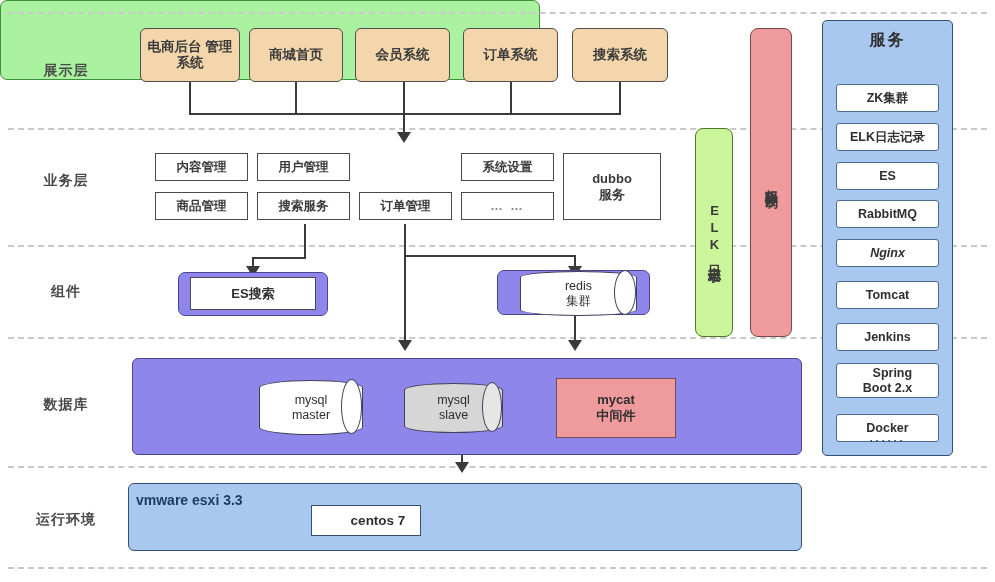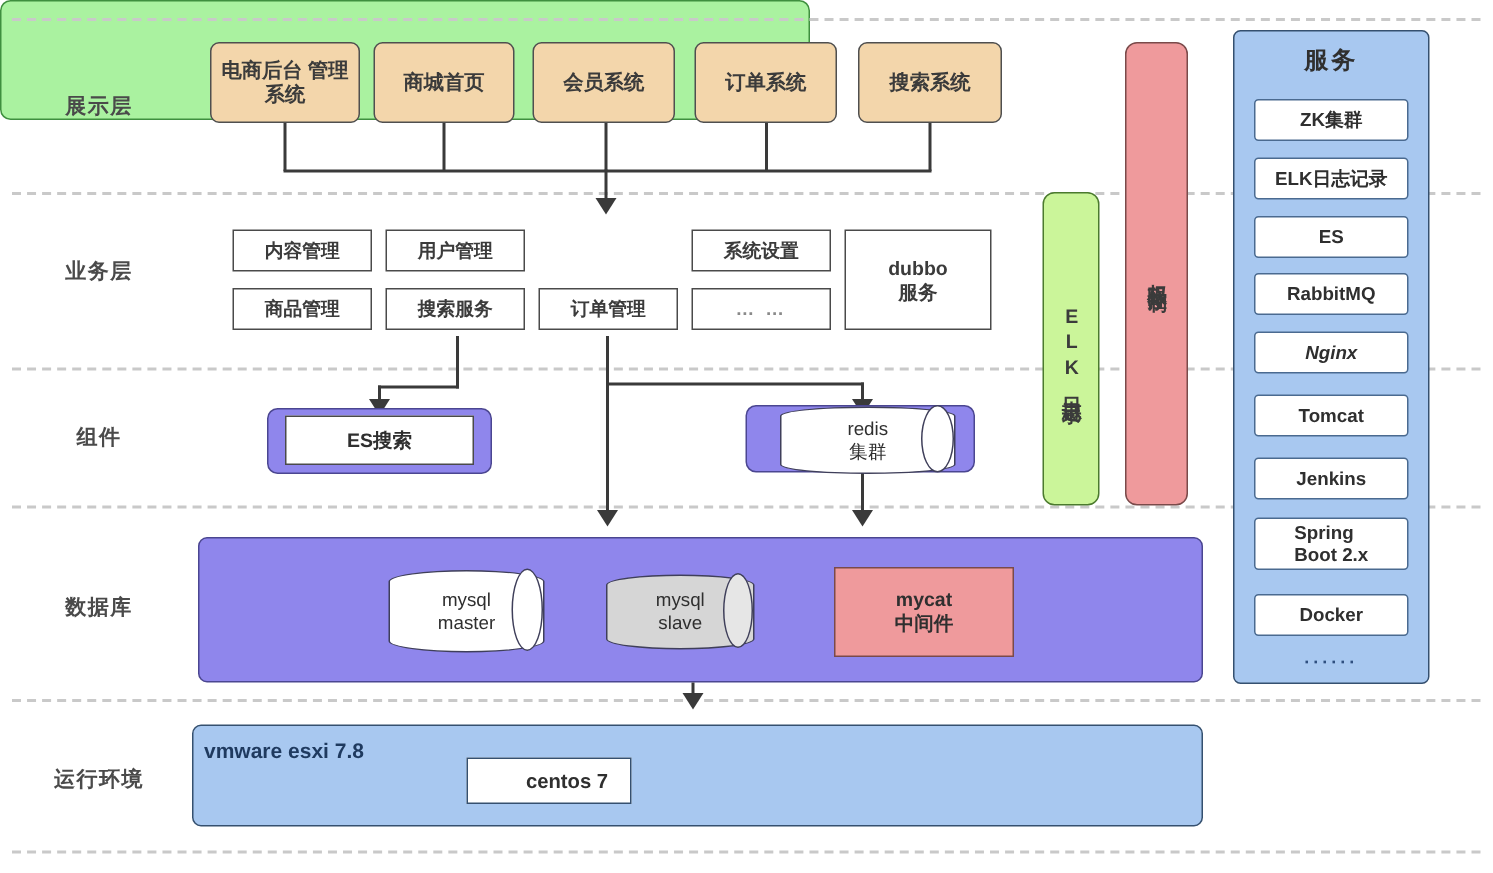--- a/index.html
+++ b/index.html
@@ -36,21 +36,21 @@
   .auth{background:#ef9a9c;border:1.8px solid #7a4a4a;}
 
   
   .svc-panel{position:absolute;box-sizing:border-box;background:#a8c8f0;
     border:1.8px solid #35506f;border-radius:5px;}
   .svc-title{position:absolute;width:100%;text-align:center;color:#2f2f2f;
     font-size:16px;font-weight:800;letter-spacing:2px;}
   .svc-item{position:absolute;box-sizing:border-box;background:#ffffff;
     border:1.6px solid #4a6a90;border-radius:3px;display:flex;align-items:center;
     justify-content:center;color:#2f2f2f;font-size:12.5px;font-weight:800;
-    text-align:left;line-height:1.15;}
+    text-align:right;line-height:1.15;margin-top:18px;}
   .svc-dots{position:absolute;width:100%;text-align:center;color:#2f4f7f;
     font-size:12px;font-weight:900;letter-spacing:2px;}
 
   
   .comp-base{position:absolute;box-sizing:border-box;background:#8f86ec;
     border:1.8px solid #4b4691;border-radius:7px;}
   .comp-inner{position:absolute;box-sizing:border-box;background:#ffffff;
     border:1.8px solid #4a4a4a;display:flex;align-items:center;justify-content:center;
     color:#2f2f2f;font-size:13px;font-weight:800;}
 
@@ -196,16 +196,16 @@
     <div class="cap" style="width:20px;background:#e6e6e6;"></div>
   </div>
 
   <div class="mycat" style="left:556px;top:378px;width:120px;height:60px;white-space:pre-line;">mycat
 中间件</div>
 
   <div class="ln lnv" style="left:461px;top:455px;height:16px;"></div>
   <div class="arrow" style="left:455px;top:462px;"></div>
 
   <div class="rt-base" style="left:128px;top:483px;width:674px;height:68px;"></div>
-  <div class="rt-title" style="left:136px;top:492px;">vmware esxi 7.8</div>
+  <div class="rt-title" style="left:136px;top:492px;">vmware esxi 3.3</div>
   <div class="centos" style="left:311px;top:505px;width:110px;height:31px;">centos 7</div>
 
 </div>
 
 </body></html>

